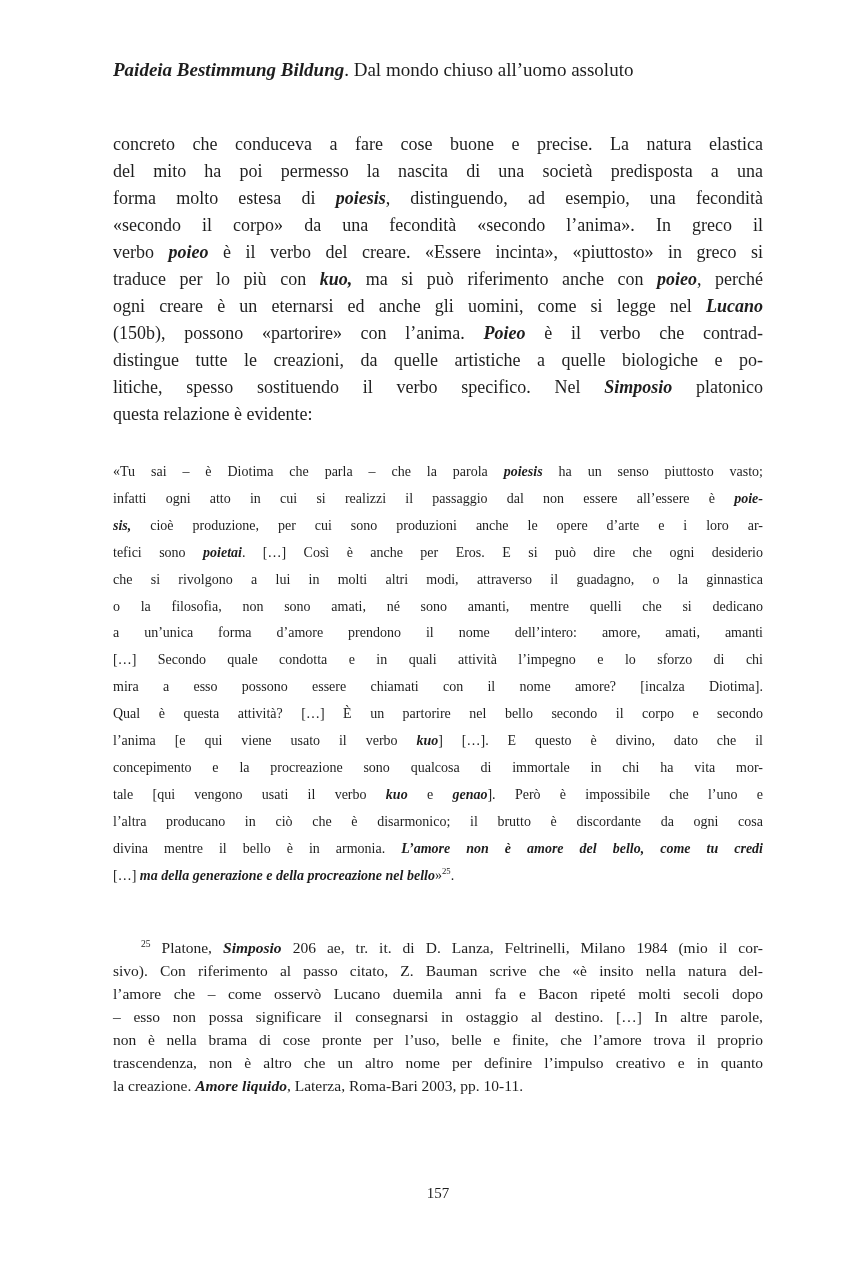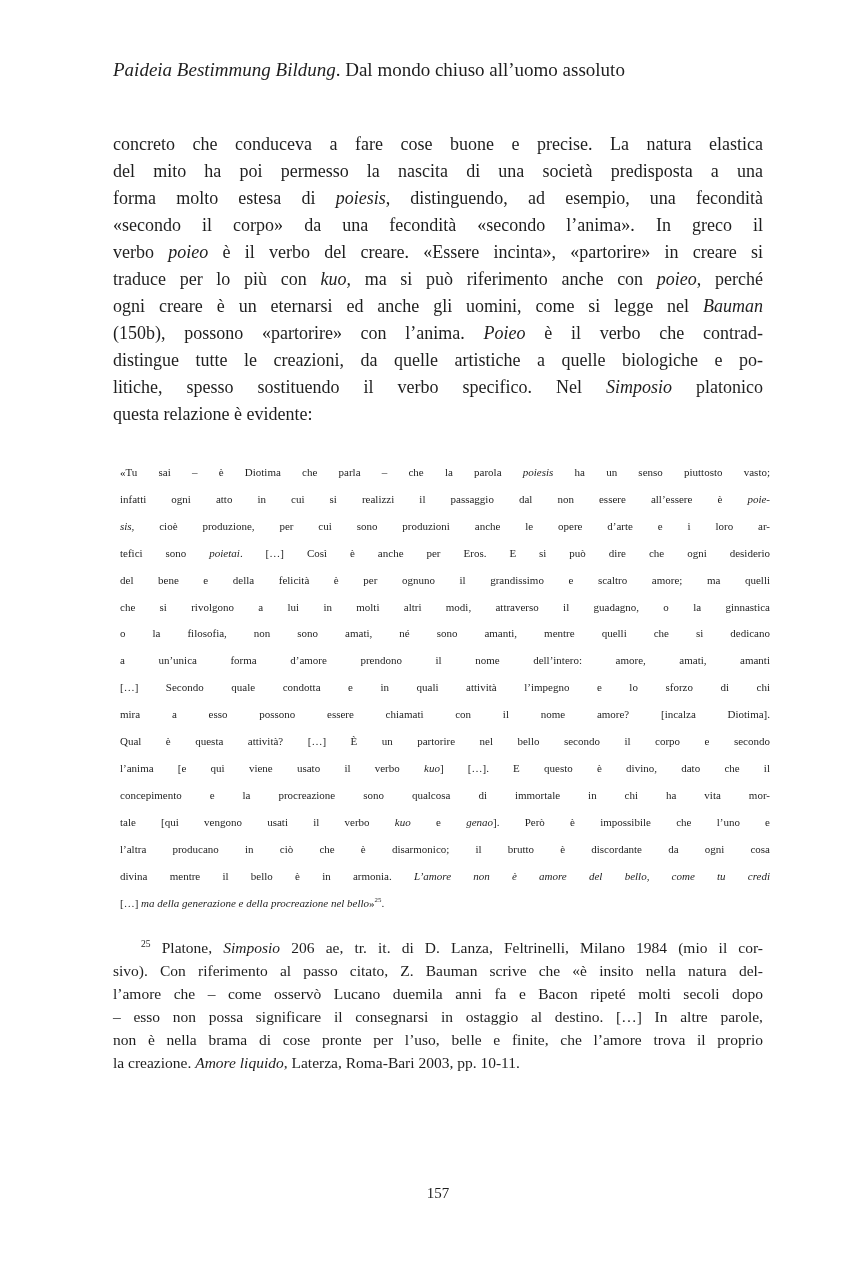--- a/index.html
+++ b/index.html
@@ -38,41 +38,40 @@
   .running-head .tline { text-align: center; }
   
   .body-par {
     top: 131px;
     font-size: 18px;
     line-height: 27px;
   }
   
   .block-quote {
     top: 459px;
-    font-size: 11px;
+    font-size: 14px;
     line-height: 26.9px;
-    margin-left: 7px;
   }
   
   .footnote {
     top: 936px;
     font-size: 15.5px;
     line-height: 23px;
   }
   .footnote .tline:first-child { text-indent: 28px; }
   
   .tline {
     text-align: justify;
     text-align-last: justify;
     white-space: normal;
   }
   .tline-last {
     text-align-last: left;
   }
-  .it { font-style: italic; }
+  .it { font-style: italic; font-weight: bold; }
   sup {
     font-size: 0.62em;
     line-height: 0;
     vertical-align: super;
   }
   
   .page-number {
     top: 1185px;
     font-size: 15px;
     text-align: center;
@@ -85,53 +84,53 @@
 
   <div class="col running-head">
       <div class="tline tline-last"><span class="it">Paideia Bestimmung Bildung</span><span>. Dal mondo chiuso all’uomo assoluto</span></div>
     </div>
 
   <div class="col body-par">
       <div class="tline"><span>concreto che conduceva a fare cose buone e precise. La natura elastica</span></div>
       <div class="tline"><span>del mito ha poi permesso la nascita di una società predisposta a una</span></div>
       <div class="tline"><span>forma molto estesa di </span><span class="it">poiesis</span><span>, distinguendo, ad esempio, una fecondità</span></div>
       <div class="tline"><span>«secondo il corpo» da una fecondità «secondo l’anima». In greco il</span></div>
-      <div class="tline"><span>verbo </span><span class="it">poieo</span><span> è il verbo del creare. «Essere incinta», «partorire» in creare si</span></div>
+      <div class="tline"><span>verbo </span><span class="it">poieo</span><span> è il verbo del creare. «Essere incinta», «piuttosto» in greco si</span></div>
       <div class="tline"><span>traduce per lo più con </span><span class="it">kuo,</span><span> ma si può riferimento anche con </span><span class="it">poieo</span><span>, perché</span></div>
-      <div class="tline"><span>ogni creare è un eternarsi ed anche gli uomini, come si legge nel </span><span class="it">Bauman</span></div>
+      <div class="tline"><span>ogni creare è un eternarsi ed anche gli uomini, come si legge nel </span><span class="it">Lucano</span></div>
       <div class="tline"><span>(150b), possono «partorire» con l’anima. </span><span class="it">Poieo</span><span> è il verbo che contrad-</span></div>
       <div class="tline"><span>distingue tutte le creazioni, da quelle artistiche a quelle biologiche e po-</span></div>
       <div class="tline"><span>litiche, spesso sostituendo il verbo specifico. Nel </span><span class="it">Simposio</span><span> platonico</span></div>
       <div class="tline tline-last"><span>questa relazione è evidente:</span></div>
     </div>
 
   <div class="col block-quote">
       <div class="tline"><span>«Tu sai – è Diotima che parla – che la parola </span><span class="it">poiesis</span><span> ha un senso piuttosto vasto;</span></div>
       <div class="tline"><span>infatti ogni atto in cui si realizzi il passaggio dal non essere all’essere è </span><span class="it">poie-</span></div>
       <div class="tline"><span class="it">sis,</span><span> cioè produzione, per cui sono produzioni anche le opere d’arte e i loro ar-</span></div>
       <div class="tline"><span>tefici sono </span><span class="it">poietai</span><span>. […] Così è anche per Eros. E si può dire che ogni desiderio</span></div>
-      <div class="tline"><span>del bene e della felicità è per ognuno il grandissimo e scaltro amore; ma quelli</span></div>
       <div class="tline"><span>che si rivolgono a lui in molti altri modi, attraverso il guadagno, o la ginnastica</span></div>
       <div class="tline"><span>o la filosofia, non sono amati, né sono amanti, mentre quelli che si dedicano</span></div>
       <div class="tline"><span>a un’unica forma d’amore prendono il nome dell’intero: amore, amati, amanti</span></div>
       <div class="tline"><span>[…] Secondo quale condotta e in quali attività l’impegno e lo sforzo di chi</span></div>
       <div class="tline"><span>mira a esso possono essere chiamati con il nome amore? [incalza Diotima].</span></div>
       <div class="tline"><span>Qual è questa attività? […] È un partorire nel bello secondo il corpo e secondo</span></div>
       <div class="tline"><span>l’anima [e qui viene usato il verbo </span><span class="it">kuo</span><span>] […]. E questo è divino, dato che il</span></div>
       <div class="tline"><span>concepimento e la procreazione sono qualcosa di immortale in chi ha vita mor-</span></div>
       <div class="tline"><span>tale [qui vengono usati il verbo </span><span class="it">kuo</span><span> e </span><span class="it">genao</span><span>]. Però è impossibile che l’uno e</span></div>
       <div class="tline"><span>l’altra producano in ciò che è disarmonico; il brutto è discordante da ogni cosa</span></div>
       <div class="tline"><span>divina mentre il bello è in armonia. </span><span class="it">L’amore non è amore del bello, come tu credi</span></div>
       <div class="tline tline-last"><span>[…] </span><span class="it">ma della generazione e della procreazione nel bello</span><span>»</span><sup>25</sup><span>.</span></div>
     </div>
 
   <div class="col footnote">
       <div class="tline"><sup>25</sup><span> Platone, </span><span class="it">Simposio</span><span> 206 ae, tr. it. di D. Lanza, Feltrinelli, Milano 1984 (mio il cor-</span></div>
       <div class="tline"><span>sivo). Con riferimento al passo citato, Z. Bauman scrive che «è insito nella natura del-</span></div>
       <div class="tline"><span>l’amore che – come osservò Lucano duemila anni fa e Bacon ripeté molti secoli dopo</span></div>
       <div class="tline"><span>– esso non possa significare il consegnarsi in ostaggio al destino. […] In altre parole,</span></div>
       <div class="tline"><span>non è nella brama di cose pronte per l’uso, belle e finite, che l’amore trova il proprio</span></div>
+      <div class="tline"><span>trascendenza, non è altro che un altro nome per definire l’impulso creativo e in quanto</span></div>
       <div class="tline tline-last"><span>la creazione. </span><span class="it">Amore liquido</span><span>, Laterza, Roma-Bari 2003, pp. 10-11.</span></div>
     </div>
 
   <div class="col page-number">157</div>
 
 </div>
 
 </body></html>

